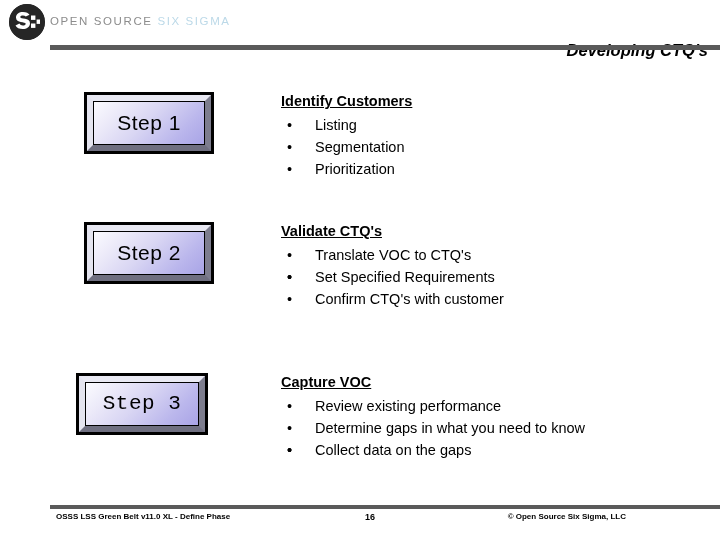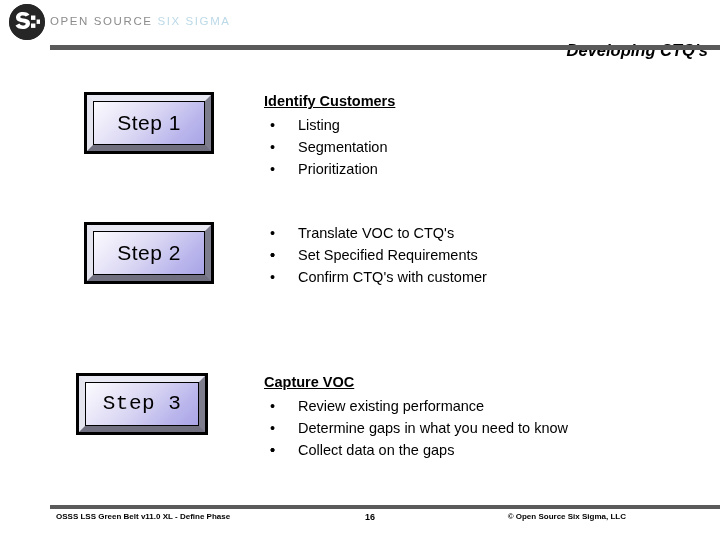--- a/index.html
+++ b/index.html
@@ -133,21 +133,21 @@
     font-weight: 400;
     color: #000000;
     letter-spacing: 0.5px;
     line-height: 24px;
     white-space: nowrap;
   }
 
   
   .text-block {
     position: absolute;
-    left: 264px;
+    left: 281px;
     width: 430px;
   }
   .block-head {
     font-size: 14.5px;
     font-weight: bold;
     color: #000000;
     text-decoration: underline;
     line-height: 19px;
     margin: 0 0 3px 0;
     white-space: nowrap;
@@ -270,20 +270,21 @@
 
   <div class="row row-2">
     <div class="step-box">
       <div class="bevel-outer">
         <div class="bevel-inner">
           <span class="step-label">Step 2</span>
         </div>
       </div>
     </div>
     <div class="text-block">
+      <div class="block-head">Validate CTQ's</div>
       <ul class="bullets">
         <li><span class="dot">•</span><span>Translate VOC to CTQ's</span></li>
         <li><span class="dot">•</span></li>
         <li><span class="dot">•</span><span>Set Specified Requirements</span></li>
         <li><span class="dot">•</span><span>Confirm CTQ's with customer</span></li>
       </ul>
     </div>
   </div>
 
   <div class="row row-3">

